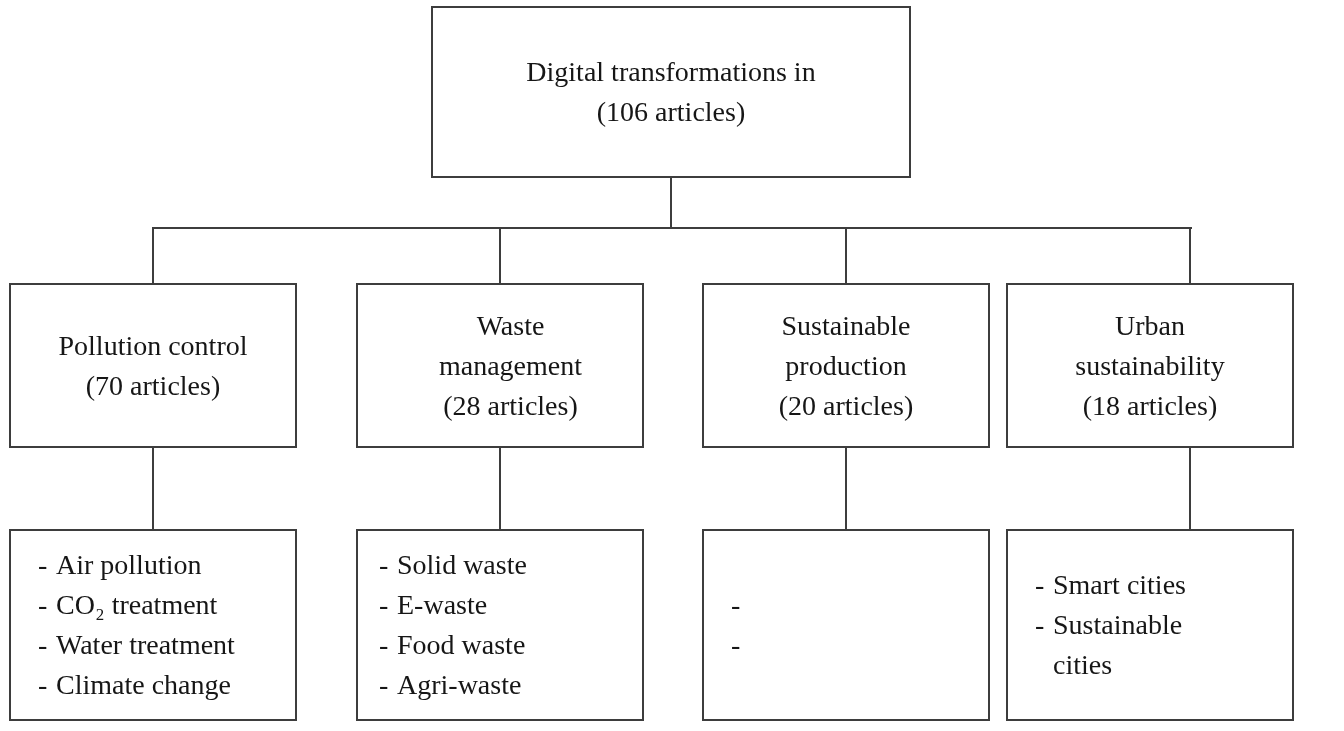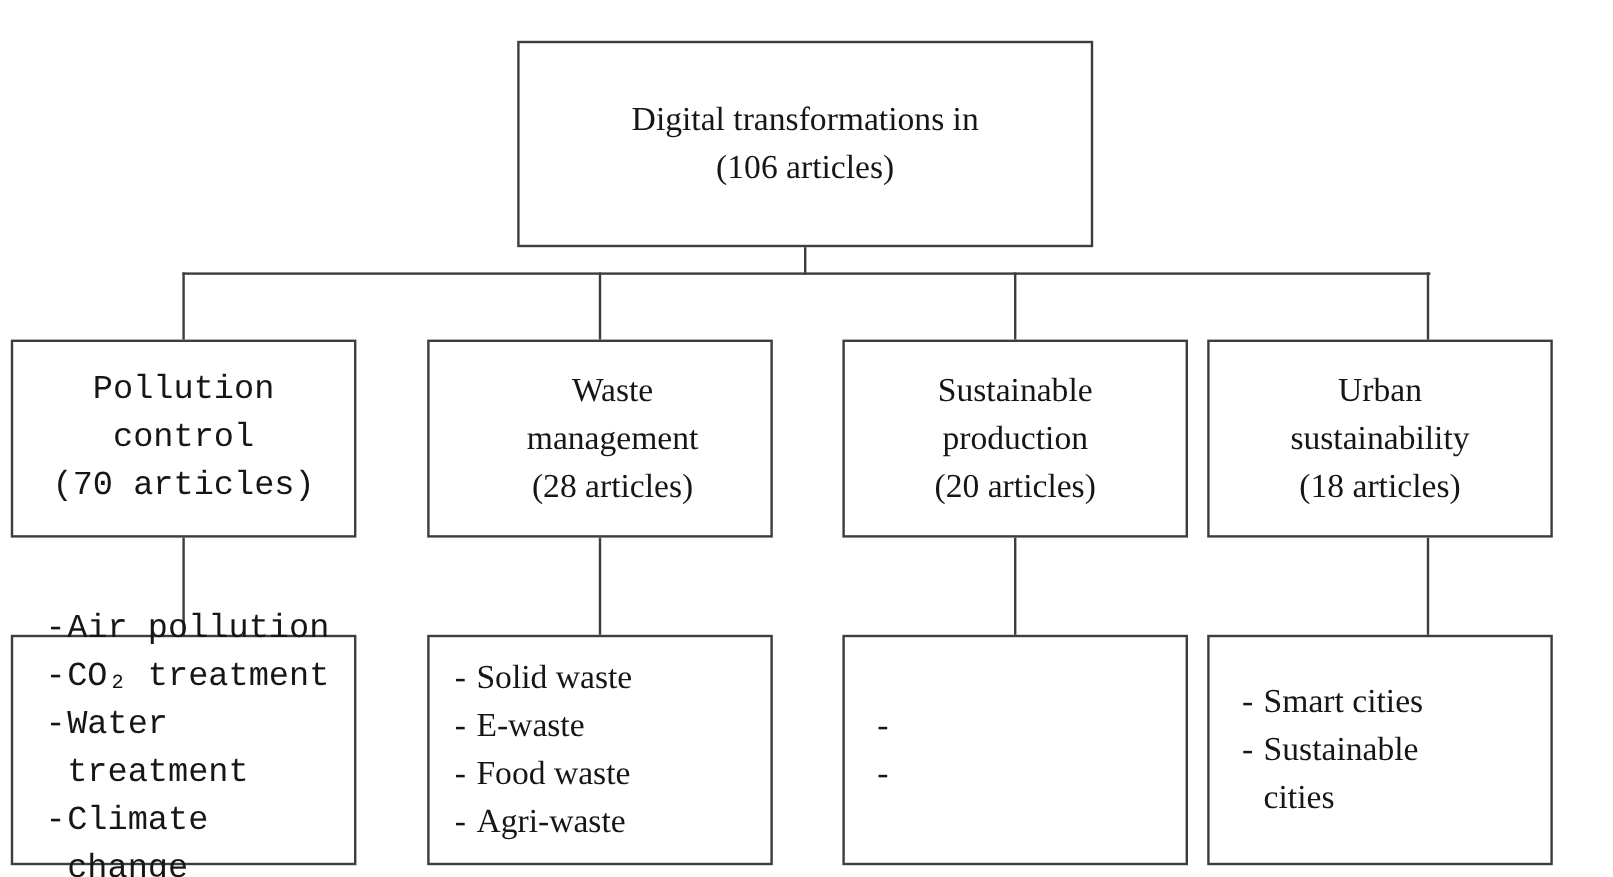--- a/index.html
+++ b/index.html
@@ -17,24 +17,24 @@
   .box {
     position: absolute;
     box-sizing: border-box;
     border: 2px solid #3d3d3d;
     background: #ffffff;
     display: flex;
     flex-direction: column;
     justify-content: center;
   }
   .titlebox { text-align: center; }
-  .root { left: 431px; top: 6px; width: 480px; height: 172px; margin-top: 28px; }
+  .root { left: 431px; top: 6px; width: 480px; height: 172px; }
   .branch { top: 283px; width: 288px; height: 165px; }
   .leaf { top: 529px; width: 288px; height: 192px; padding: 0 10px 0 27px; }
-  .col1 { left: 9px; font-family: Liberation Mono, monospace; }
+  .col1 { left: 9px; }
   .col2 { left: 356px; padding-left: 21px; }
   .col3 { left: 702px; }
   .col4 { left: 1006px; }
   .item { display: flex; align-items: flex-start; }
   .marker { flex: none; width: 18px; }
   .itext { flex: 1 1 auto; }
   .leaf.narrow .itext { max-width: 172px; }
   .vline, .hline { position: absolute; background: #3d3d3d; }
   .vline { width: 2px; }
   .hline { height: 2px; }

